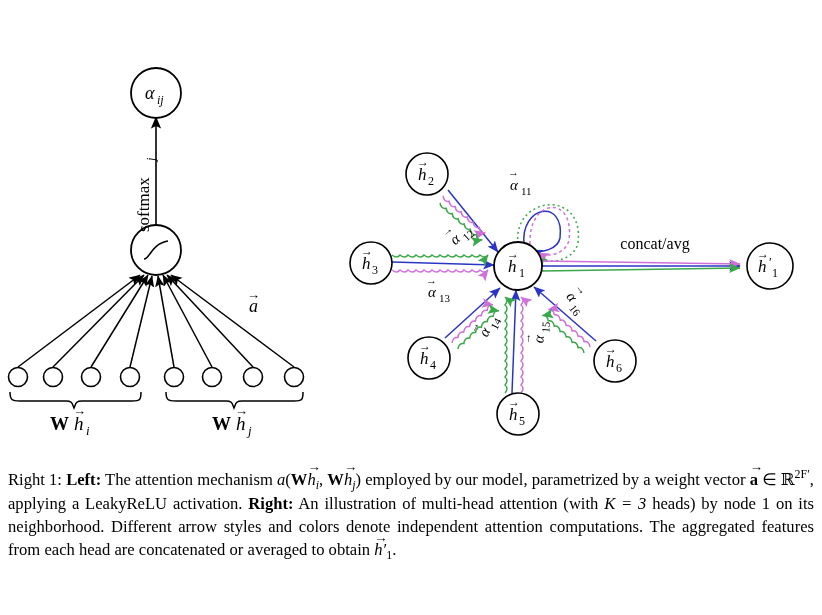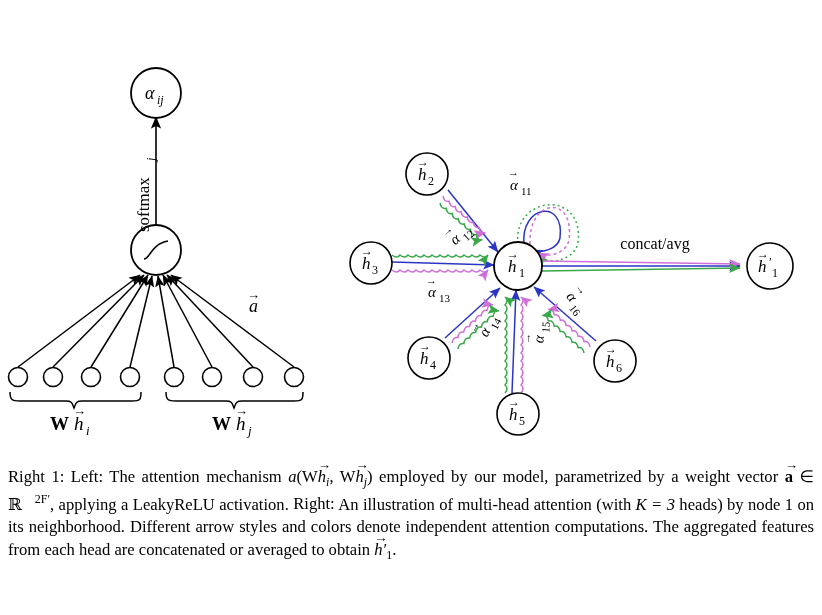--- a/index.html
+++ b/index.html
@@ -31,39 +31,39 @@
     position: absolute;
     left: 8px;
     top: 466px;
     width: 806px;
     font-family: "Liberation Serif", serif;
     font-size: 16.6px;
     line-height: 1.38;
     text-align: justify;
     color: #000;
   }
-  .caption b { font-weight: normal; margin-top: 44px; }
+  .caption b { font-weight: bold; margin-top: 44px; }
   .mi { font-style: italic; }
   .mb { font-weight: bold; }
   .vec-wrap {
     position: relative;
     display: inline-block;
   }
   .vec-wrap > .arrowhat {
     position: absolute;
     left: 0;
     right: 0;
     top: -0.62em;
     font-size: 0.8em;
     text-align: center;
     line-height: 1;
     font-style: normal;
     font-weight: normal;
   }
-  .sup { font-size: 0.72em; vertical-align: super; margin-left: 13px; }
+  .sup { font-size: 0.72em; vertical-align: super; }
   .sub { font-size: 0.72em; vertical-align: sub; }
   .bb { font-family: "DejaVu Serif", serif; }
   
   text { font-family: "Liberation Serif", serif; }
   .lbl-it { font-style: italic; }
 </style>
 </head>
 <body>
 
 <div id="figure-area">

